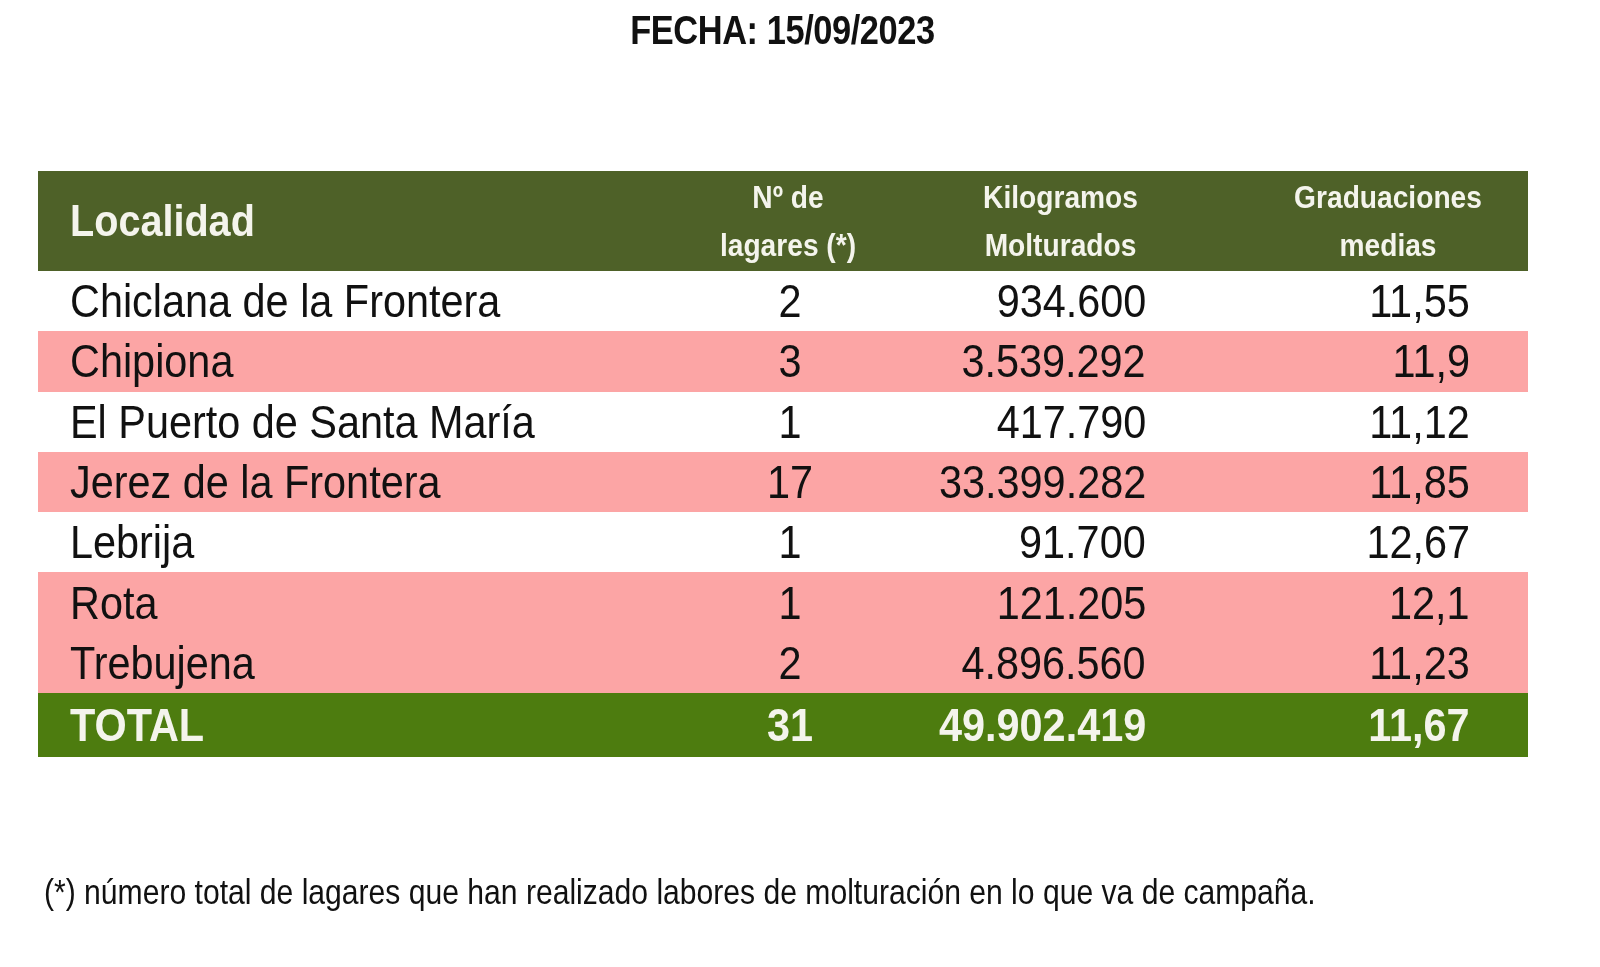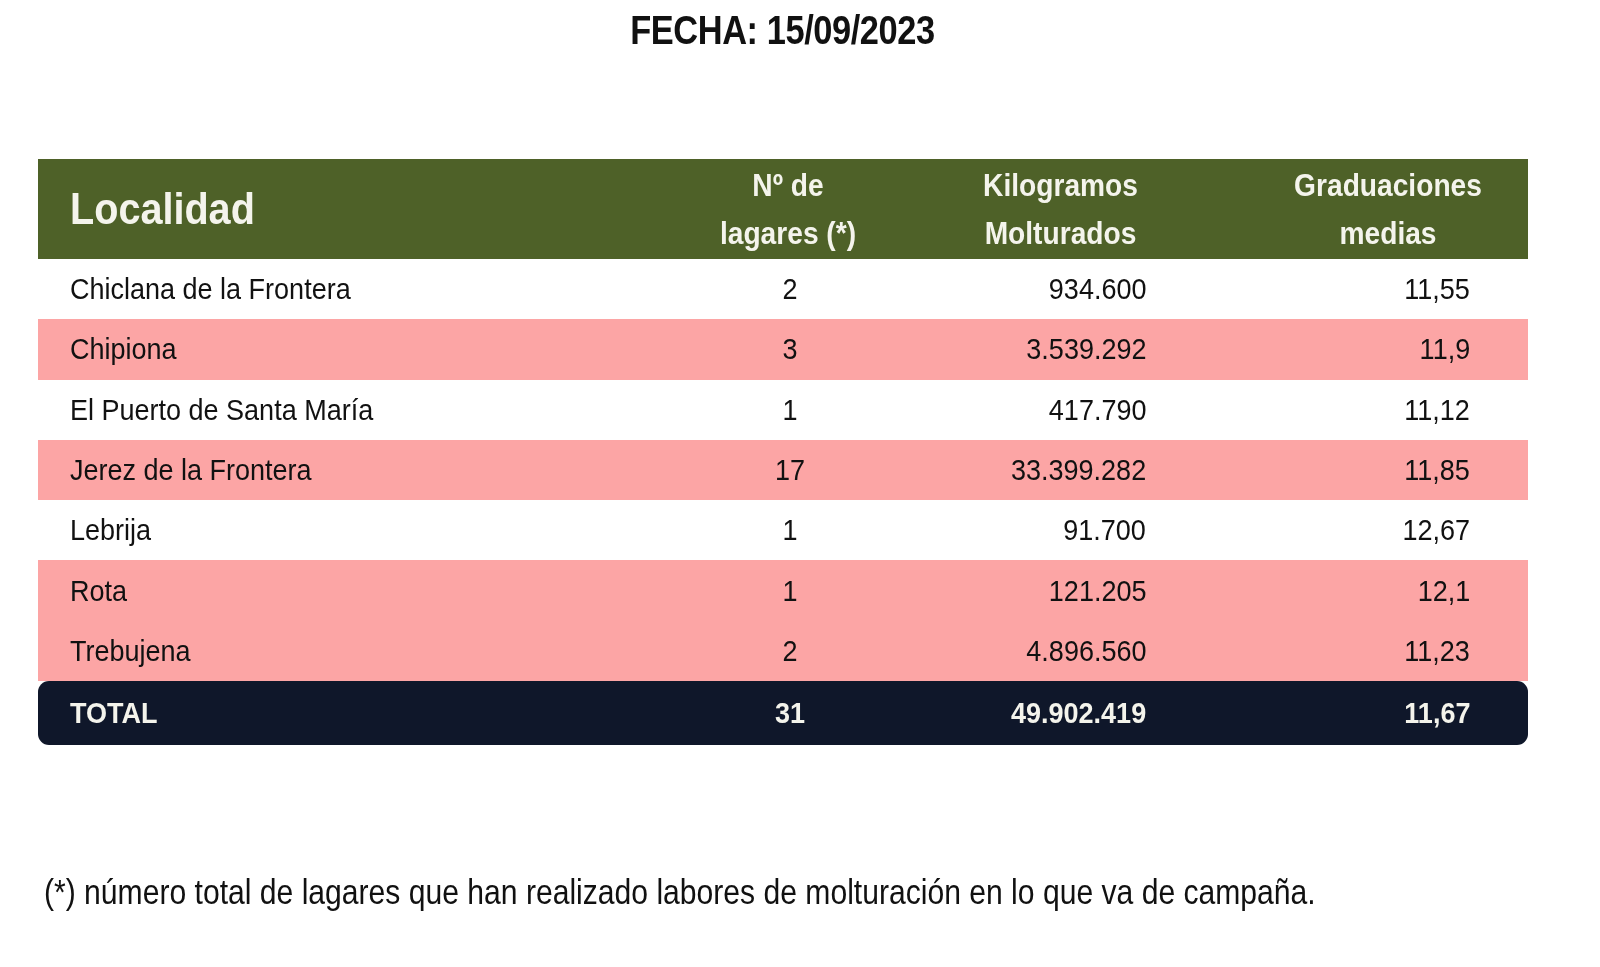--- a/index.html
+++ b/index.html
@@ -16,54 +16,53 @@
       top: 8px; left: 0; width: 1565px;
       text-align: center;
       font-size: 40px;
       font-weight: bold;
       transform: scaleX(0.86);
       transform-origin: 782px 0;
       letter-spacing: -0.5px;
     }
     .table {
       position: absolute;
-      left: 38px; top: 159px;
+      left: 38px; top: 171px;
       width: 1490px;
     }
     .hdr {
       height: 100px;
       background: #4e6128;
       color: #f4f4ec;
       position: relative;
       font-weight: bold;
     }
     .hdr .c { position: absolute; top: 0; height: 100px; display: flex; align-items: center; }
     .hdr .c1 { left: 32px; font-size: 44px; transform: scaleX(0.9); transform-origin: left center; }
     .hdr .cm { flex-direction: column; justify-content: center; text-align: center; font-size: 32px; line-height: 48px; transform: scaleX(0.88); }
     .hdr .c2 { left: 640px; width: 220px; }
     .hdr .c3 { left: 910px; width: 225px; }
     .hdr .c4 { left: 1230px; width: 240px; }
     .row {
       height: 60.3px;
       position: relative;
-      font-size: 30px;
+      font-size: 46px;
     }
     .row.odd { background: #ffffff; }
     .row.even { background: #fca5a5; }
     .row .c { position: absolute; top: 0; height: 100%; display: flex; align-items: center; white-space: nowrap; }
     .row .c1 { left: 32px; transform: scaleX(0.9); transform-origin: left center; }
     .row .c2 { left: 700px; width: 104px; justify-content: center; transform: scaleX(0.9); }
     .row .c3 { right: 382px; justify-content: flex-end; transform: scaleX(0.9); transform-origin: right center; }
     .row .c4 { right: 58px; justify-content: flex-end; transform: scaleX(0.9); transform-origin: right center; }
     .row.total {
-      background: #0f172a;
+      background: #4d7c0f;
       color: #f4f4ec;
       font-weight: bold;
       height: 64px;
-      border-radius: 11px;
     }
     .footnote {
       position: absolute;
       left: 44px; top: 872px;
       font-size: 35px;
       transform: scaleX(0.86);
       transform-origin: left top;
       white-space: nowrap;
     }
   </style>

